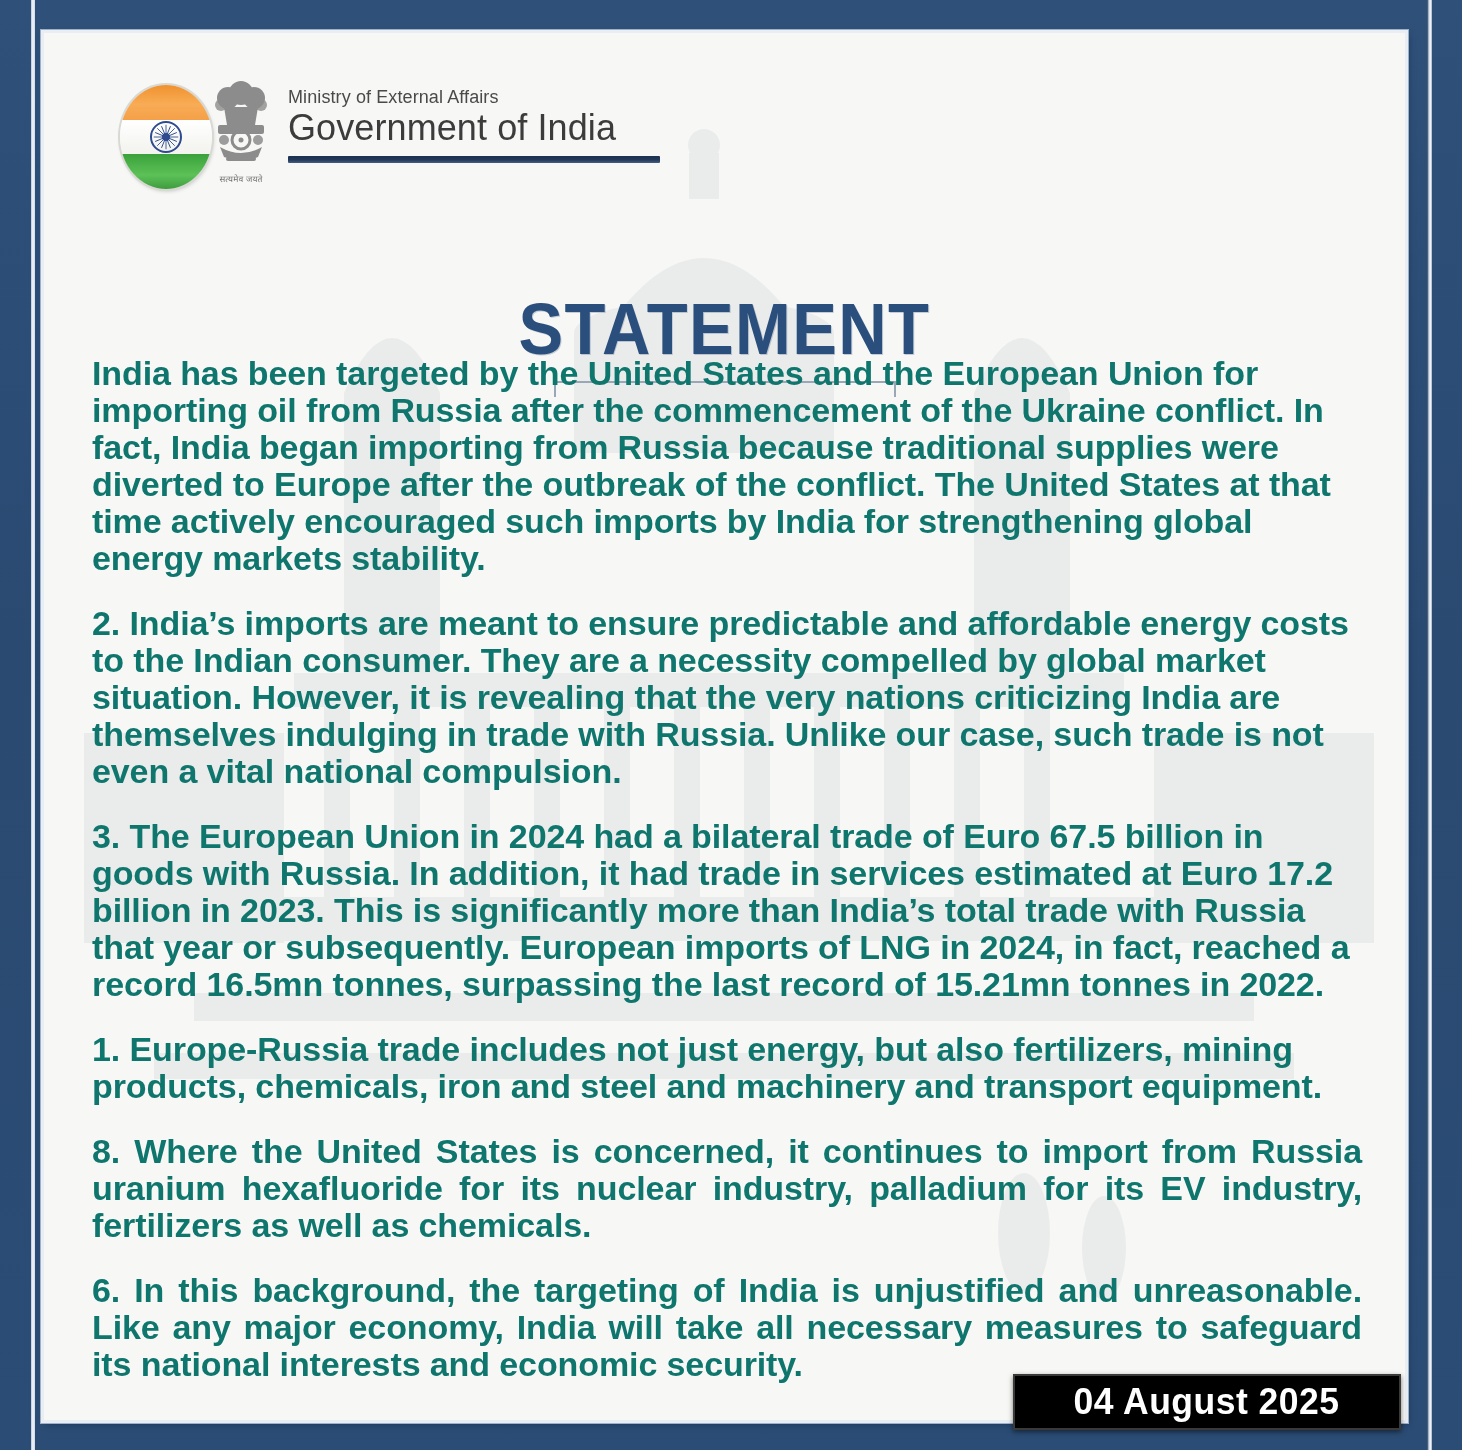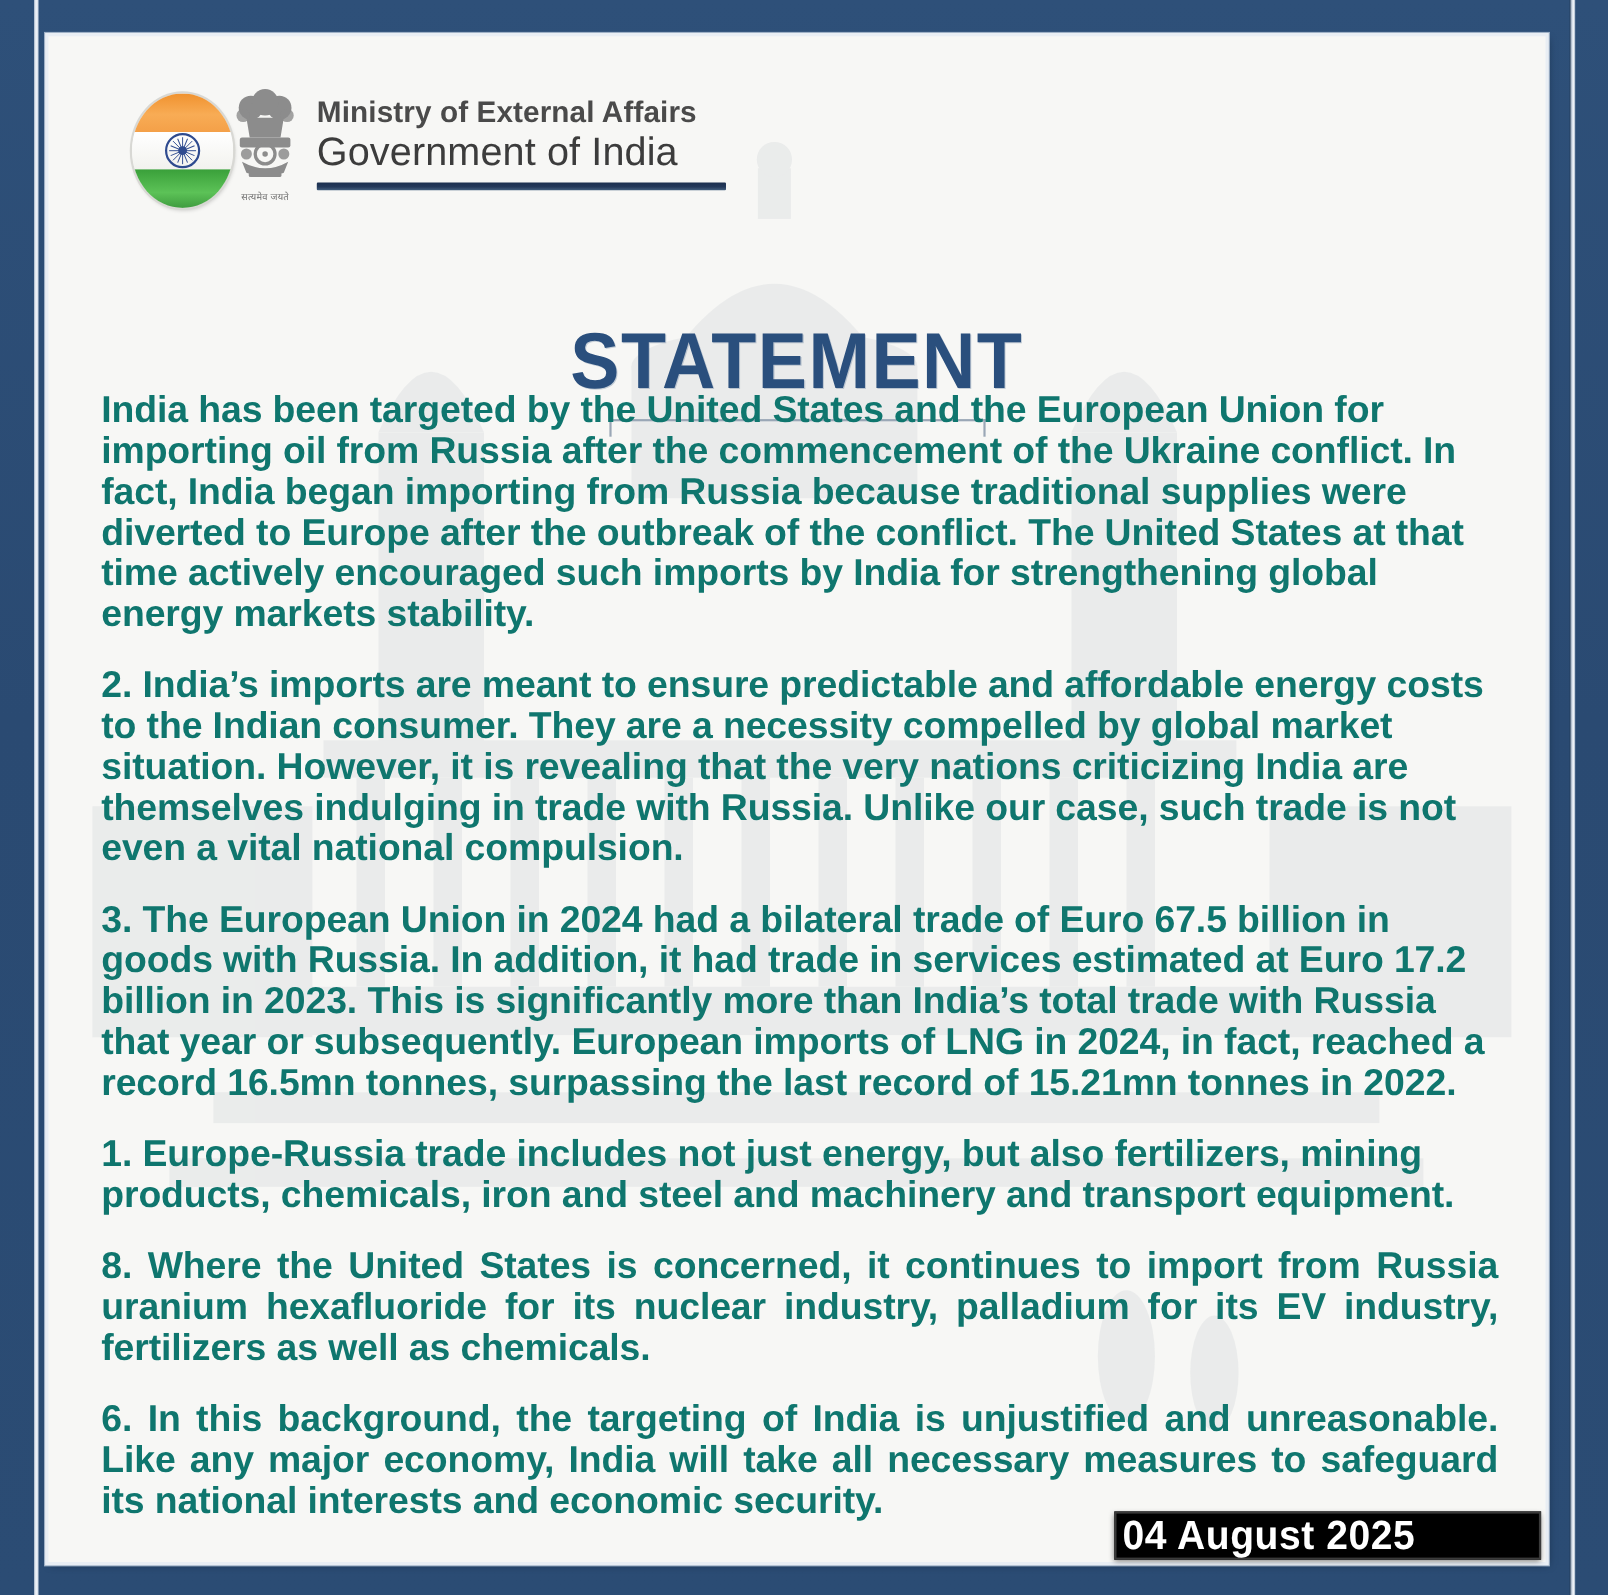--- a/index.html
+++ b/index.html
@@ -137,22 +137,22 @@
     color: #6e6e6e;
     white-space: nowrap;
     letter-spacing: .2px;
   }
 
   .org-block {
     margin-left: 18px;
     padding-top: 6px;
   }
   .org-line1 {
-    font-size: 27px;
-    font-weight: 700;
+    font-size: 18px;
+    font-weight: 400;
     color: #4a4a4a;
     letter-spacing: .1px;
     line-height: 1.12;
     white-space: nowrap;
   }
   .org-line2 {
     font-size: 36px;
     font-weight: 400;
     color: #3c3c3c;
     letter-spacing: .1px;
@@ -221,26 +221,27 @@
   }
   .para.justify { text-align: justify; text-justify: inter-word; }
   .para:last-of-type { margin-bottom: 0; }
 
   
   .date-badge {
     position: absolute;
     left: 1013px;
     top: 1374px;
     width: 388px;
-    height: 44px;
+    height: 56px;
     background: #000000;
     border: 2px solid #3a3a3a;
     box-sizing: border-box;
     display: flex;
     align-items: center;
+    justify-content: center;
     box-shadow: 0 2px 5px rgba(0,0,0,.5);
     z-index: 5;
   }
   .date-text {
     font-family: "Liberation Sans Narrow", "Liberation Sans", sans-serif;
     font-size: 37px;
     font-weight: 700;
     color: #ffffff;
     letter-spacing: .5px;
     transform: scaleX(.96);

